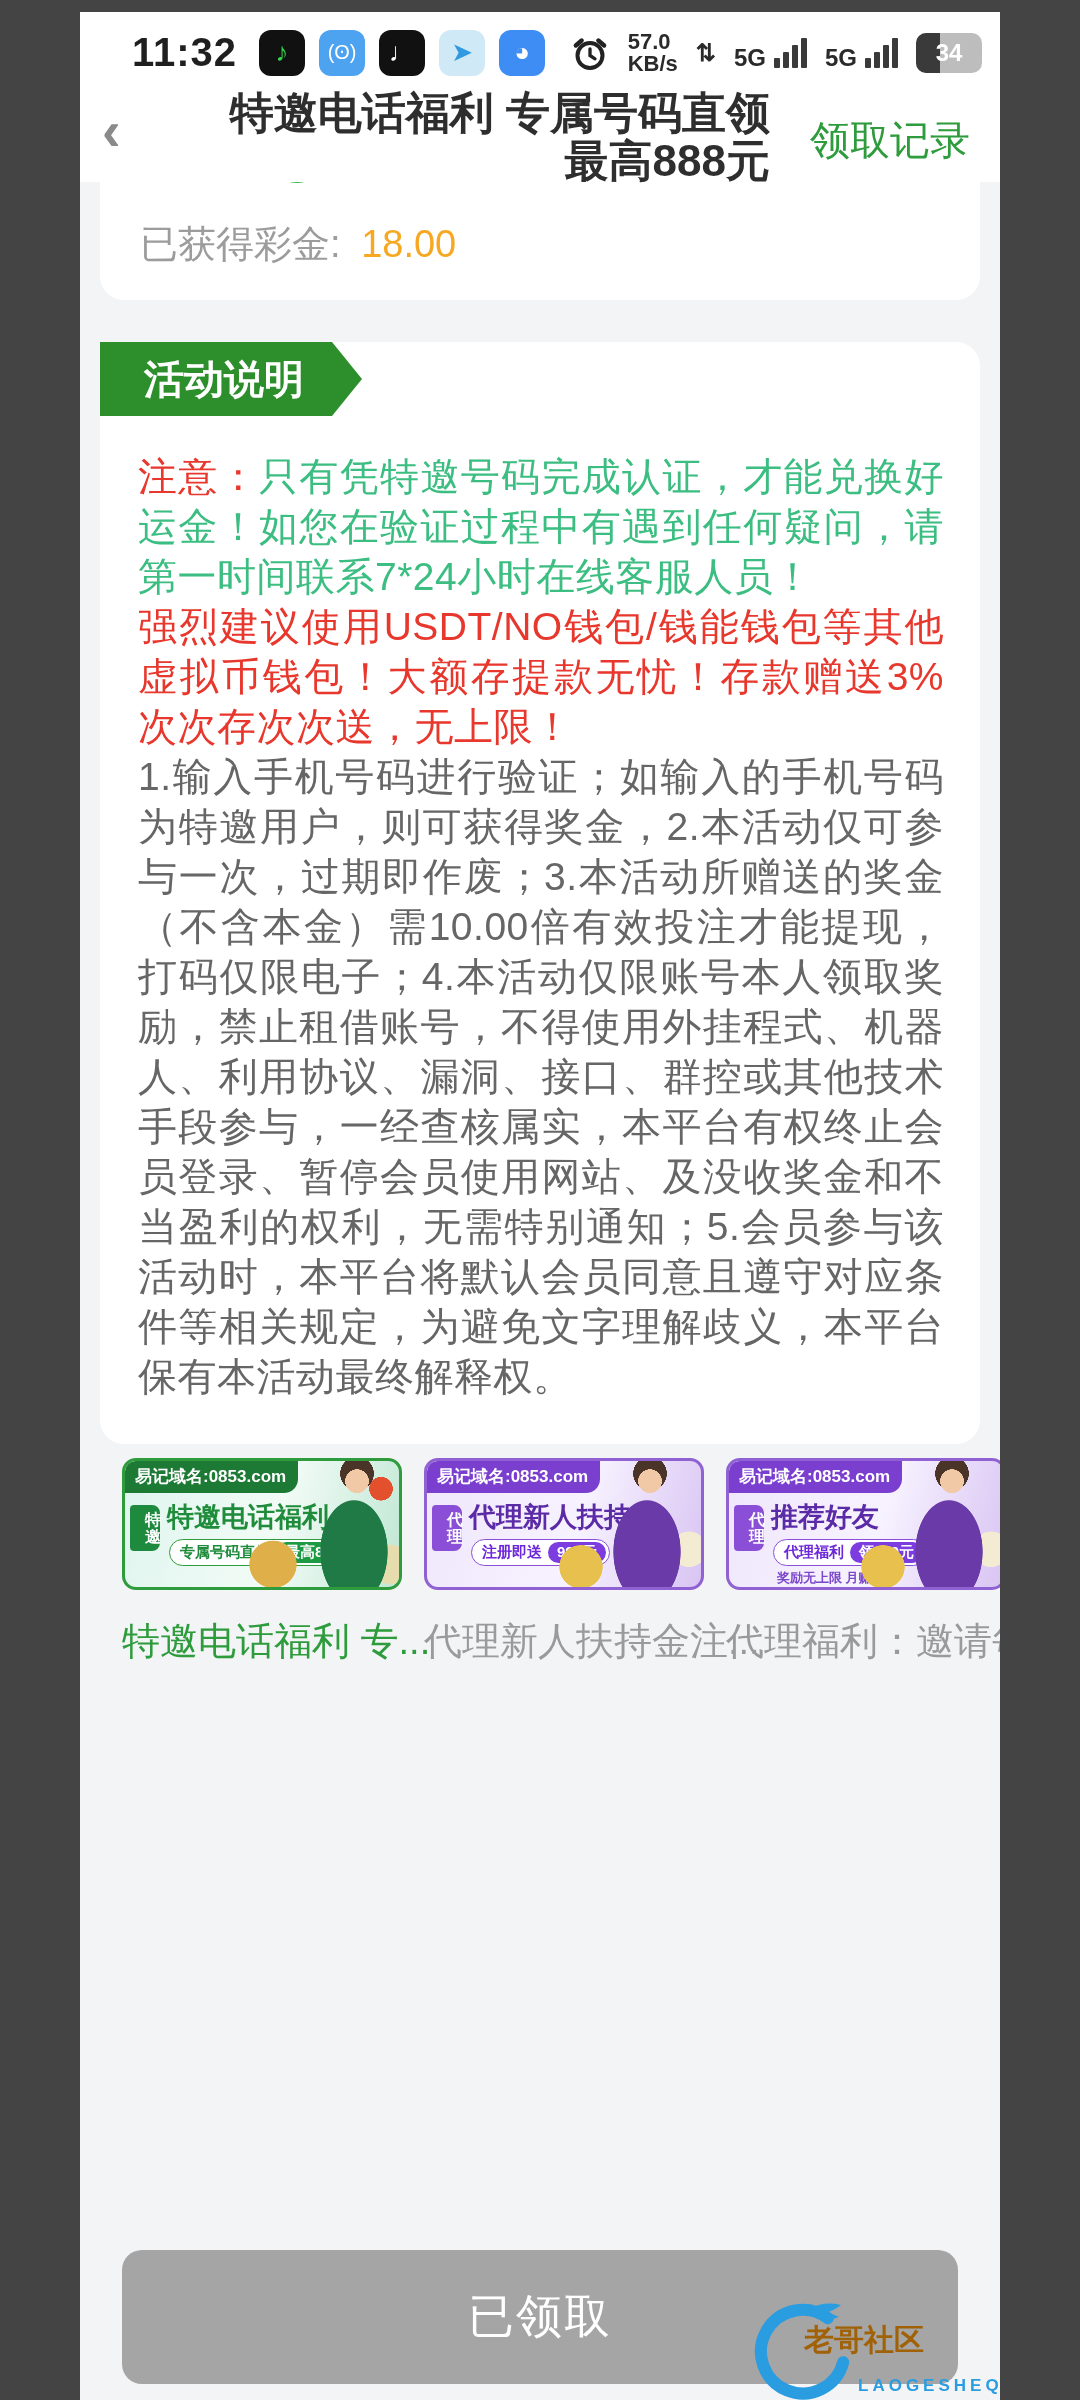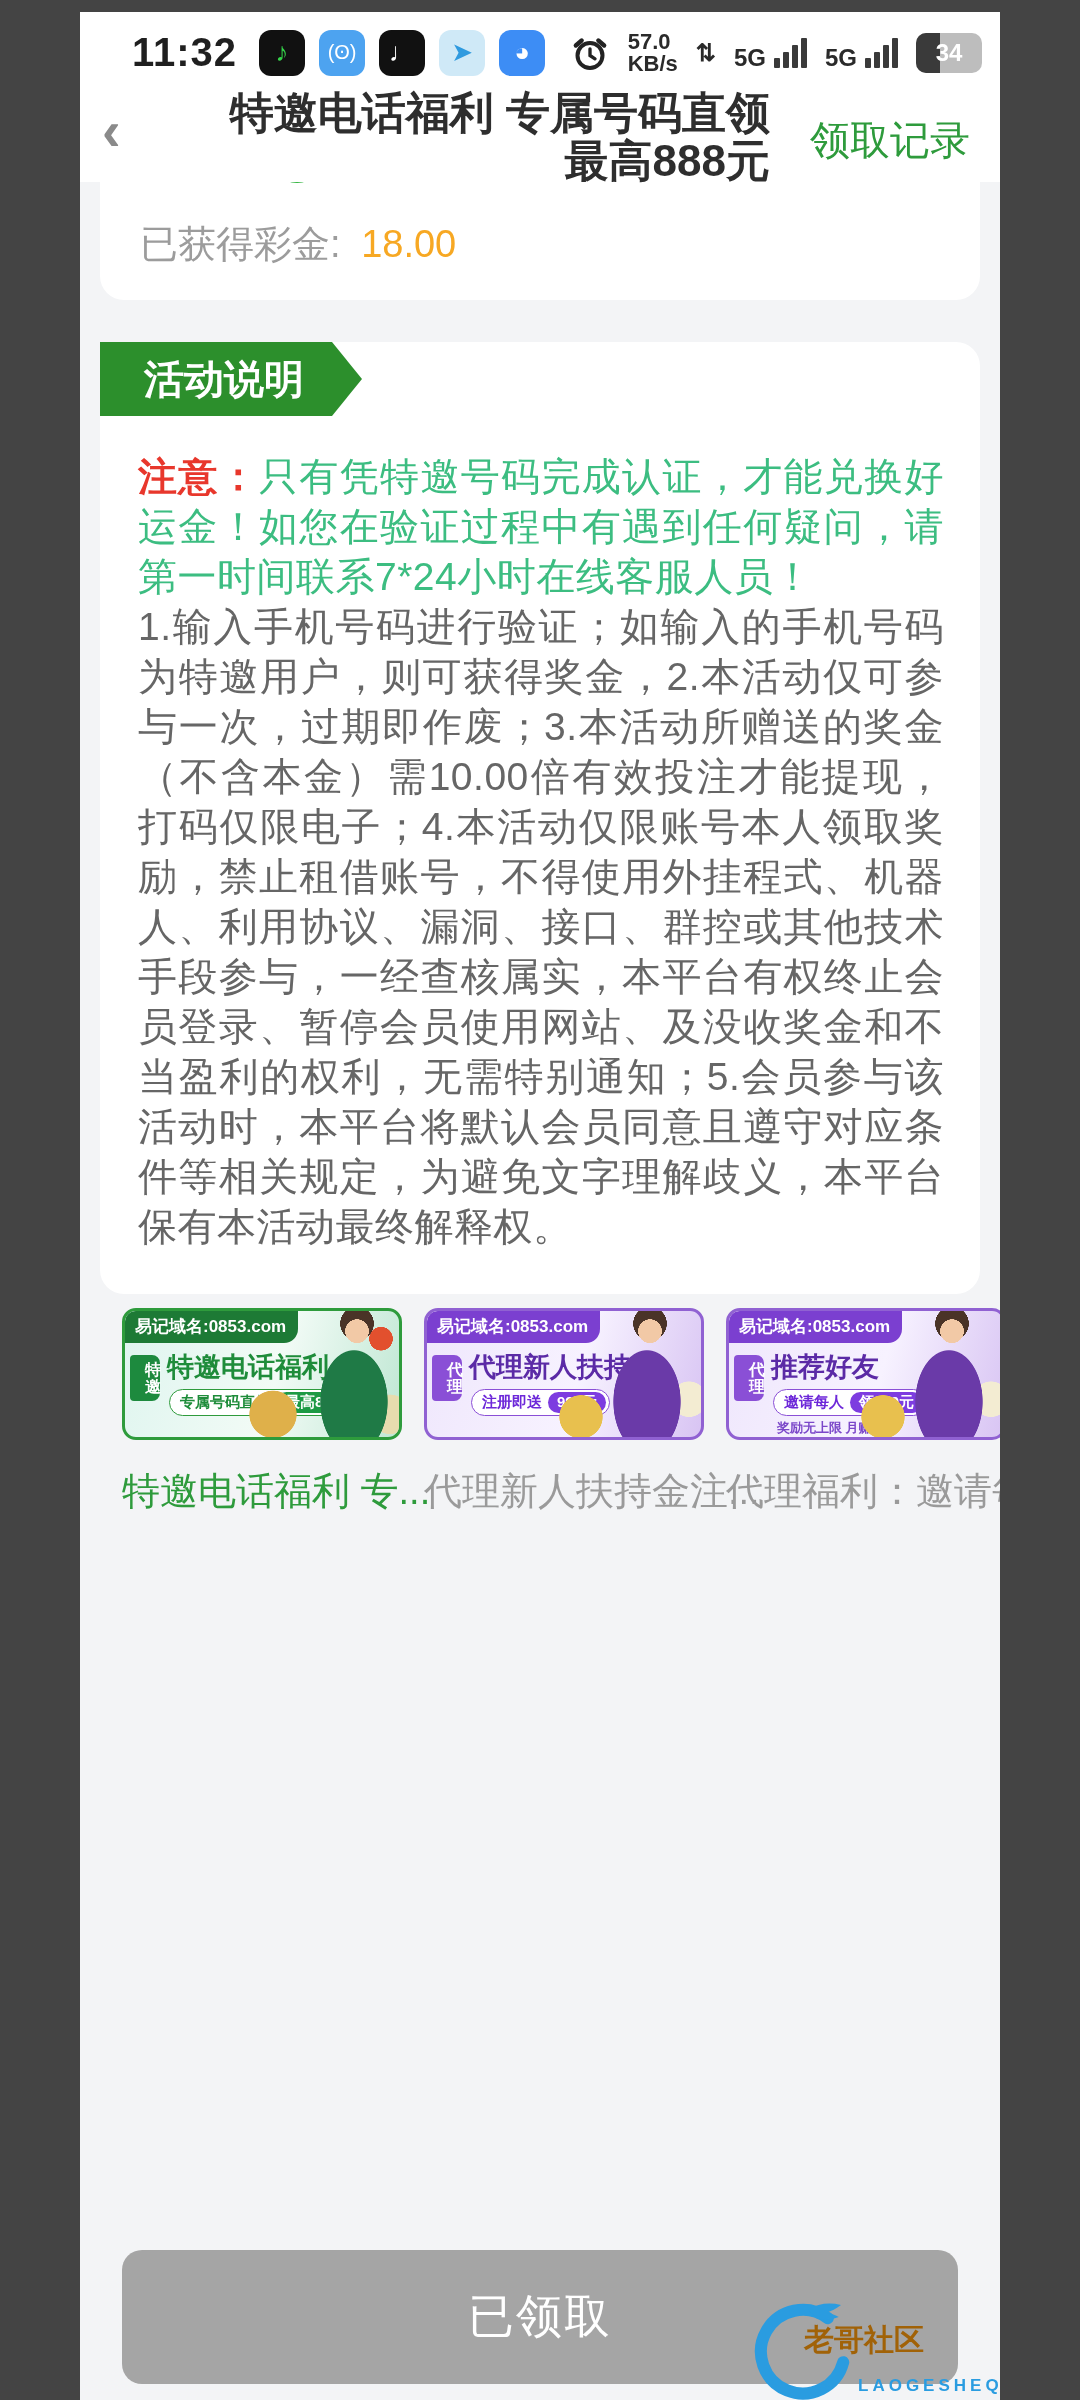--- a/index.html
+++ b/index.html
@@ -66,21 +66,21 @@
   .ribbon {
     margin-top:28px; width:262px; height:74px; background:#2c8f2c; color:#fff;
     font-size:40px; font-weight:600; line-height:74px; padding-left:44px;
     clip-path:polygon(0 0, 232px 0, 100% 50%, 232px 100%, 0 100%);
   }
   .activity-text { padding:36px 36px 0 38px; }
   .activity-text p {
     margin:0; font-size:39px; line-height:50px; text-align:justify;
     word-break:break-all; letter-spacing:0.5px;
   }
-  .red-bold { color:#e8372c; font-weight:bold; }
+  .red-bold { color:#e8372c; font-weight:normal; }
   .txt-green { color:#3cbd81; }
   .txt-red { color:#e8372c; }
   .txt-rules { color:#666; }
   
   .thumbs { margin-top:14px; padding-left:42px; display:flex; gap:22px; width:1200px; }
   .thumb { width:280px; flex:0 0 280px; }
   .banner {
     position:relative; width:280px; height:132px; border-radius:14px; overflow:hidden;
   }
   .t-green { border:3px solid #2e9b3c; background:linear-gradient(105deg,#dff5ef 0%,#f2fbf6 55%,#bfe7d3 100%); }
@@ -218,20 +218,21 @@
     <div class="bonus-row">
       <span class="bonus-label">已获得彩金:</span>
       <span class="bonus-value">18.00</span>
     </div>
   </div>
 
   <div class="card activity-card">
     <div class="ribbon">活动说明</div>
     <div class="activity-text">
       <p><span class="red-bold">注意：</span><span class="txt-green">只有凭特邀号码完成认证，才能兑换好运金！如您在验证过程中有遇到任何疑问，请第一时间联系7*24小时在线客服人员！</span></p>
+      <p class="txt-red">强烈建议使用USDT/NO钱包/钱能钱包等其他虚拟币钱包！大额存提款无忧！存款赠送3%次次存次次送，无上限！</p>
       <p class="txt-rules">1.输入手机号码进行验证；如输入的手机号码为特邀用户，则可获得奖金，2.本活动仅可参与一次，过期即作废；3.本活动所赠送的奖金（不含本金）需10.00倍有效投注才能提现，打码仅限电子；4.本活动仅限账号本人领取奖励，禁止租借账号，不得使用外挂程式、机器人、利用协议、漏洞、接口、群控或其他技术手段参与，一经查核属实，本平台有权终止会员登录、暂停会员使用网站、及没收奖金和不当盈利的权利，无需特别通知；5.会员参与该活动时，本平台将默认会员同意且遵守对应条件等相关规定，为避免文字理解歧义，本平台保有本活动最终解释权。</p>
     </div>
   </div>
 
   <div class="thumbs">
 
     <div class="thumb active">
       <div class="banner t-green">
         <div class="badge">易记域名:0853.com</div>
         <div class="tag">特邀</div>
@@ -258,21 +259,21 @@
       </div>
       <div class="caption">代理新人扶持金注...</div>
     </div>
 
     <div class="thumb">
       <div class="banner t-purple">
         <div class="badge">易记域名:0853.com</div>
         <div class="tag">代理</div>
         <div class="b-title">推荐好友</div>
         <div class="pill">
-          <span class="pill-l">邀请每人</span>
+          <span class="pill-l">代理福利</span>
           <span class="pill-r">领150元</span>
         </div>
         <div class="b-sub">奖励无上限 月赚百万</div>
         <div class="art"></div>
       </div>
       <div class="caption">代理福利：邀请每...</div>
     </div>
 
     <div class="thumb">
       <div class="banner t-red">

